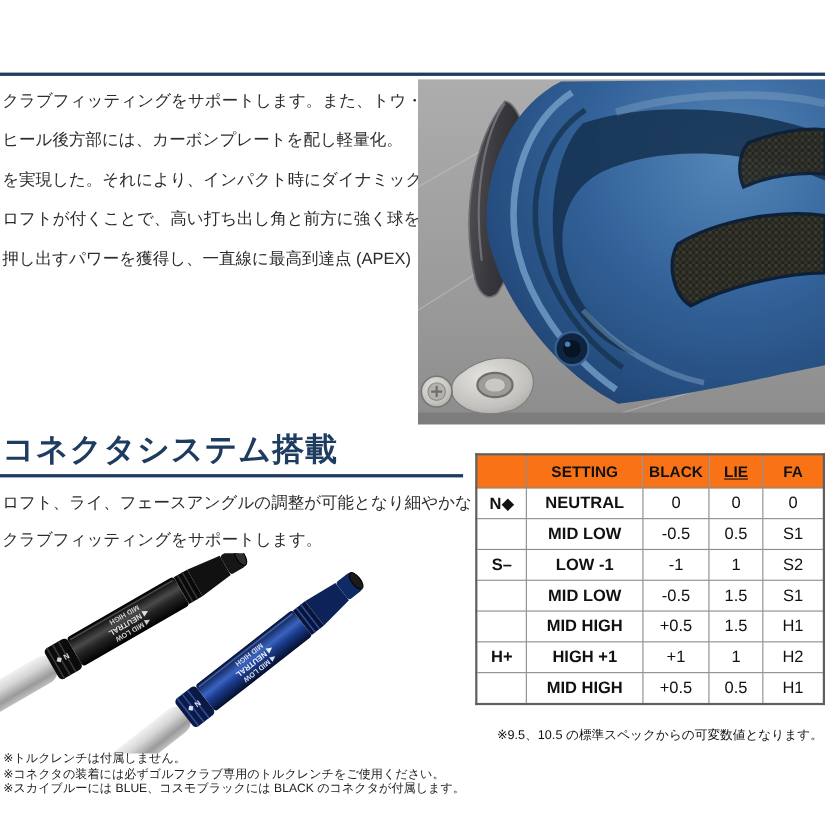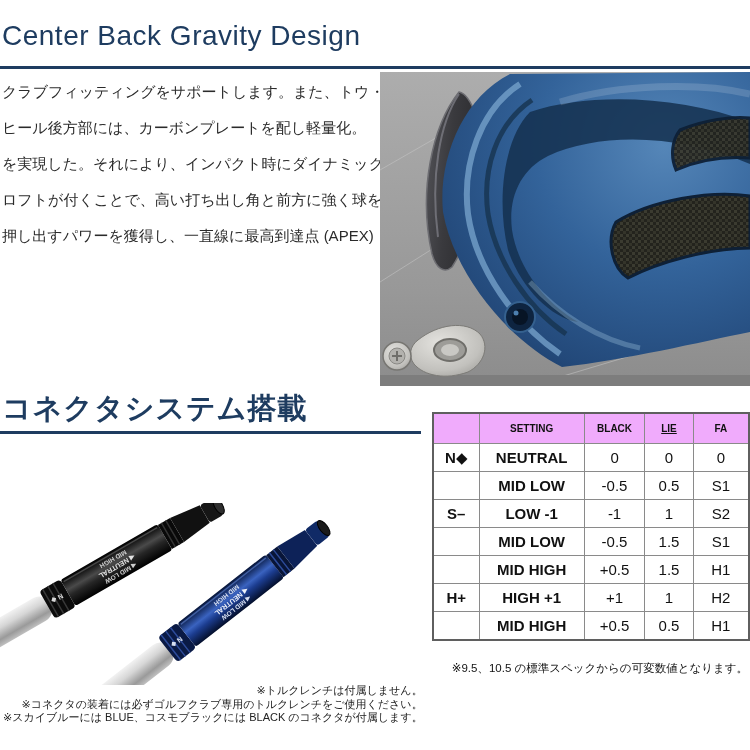--- a/index.html
+++ b/index.html
@@ -25,42 +25,41 @@
   
   .golf-fig{position:absolute;left:380px;top:72px;width:370px;height:314px;}
   .conn-fig{position:absolute;left:0px;top:503px;width:424px;height:182px;}
 
   
   .spec-wrap{position:absolute;left:432px;top:412px;}
   table.spec{border-collapse:collapse;table-layout:fixed;
              border:2px solid #5f5f5f;background:#fff;}
   table.spec th,table.spec td{border:1px solid #8a8a8a;text-align:center;
              vertical-align:middle;padding:0;height:27px;font-size:15px;color:#111;}
-  table.spec th{background:#f0abfc;height:29px;font-weight:700;font-size:10px;}
+  table.spec th{background:#f97316;height:29px;font-weight:700;font-size:14px;}
   td.c-sym{width:45px;font-weight:700;}
   td.c-set{width:105px;font-weight:700;}
   td.c-loft{width:60px;}
   td.c-lie{width:48px;}
   td.c-fa{width:55px;}
   th.c-sym{width:45px;} th.c-set{width:105px;} th.c-loft{width:60px;}
   th.c-lie{width:48px;text-decoration:underline;} th.c-fa{width:55px;}
 
   .table-note{position:absolute;right:2px;top:661px;font-size:11.5px;color:#111;
               white-space:nowrap;font-weight:500;}
 
   .footnotes{position:absolute;left:3px;top:684px;font-size:11px;line-height:13.5px;
              color:#222;font-weight:500;}
-  .footnotes div{white-space:nowrap;text-align:right;}
+  .footnotes div{white-space:nowrap;}
 </style>
 </head>
 <body>
 
 <div class="page">
 
-  <div class="h1">Center Back Gravity Design</div>
   <div class="rule-full"></div>
 
   <div class="para1">
     <div>クラブフィッティングをサポートします。また、トウ・</div>
     <div>ヒール後方部には、カーボンプレートを配し軽量化。</div>
     <div>を実現した。それにより、インパクト時にダイナミック</div>
     <div>ロフトが付くことで、高い打ち出し角と前方に強く球を</div>
     <div>押し出すパワーを獲得し、一直線に最高到達点 (APEX)</div>
   </div>
 
@@ -143,20 +142,24 @@
         <circle cx="17" cy="284" r="14" fill="url(#metalGrad)" stroke="#777672" stroke-width="1.5"></circle>
         <circle cx="17" cy="284" r="8" fill="#b3b2ae" stroke="#8a8985" stroke-width="1"></circle>
         <path d="M12,284 h10 M17,279 v10" stroke="#6f6e6a" stroke-width="2"></path>
       </g>
     </svg>
   </div>
 
   <div class="h2">コネクタシステム搭載</div>
   <div class="rule-half"></div>
 
+  <div class="para2">
+    <div>ロフト、ライ、フェースアングルの調整が可能となり細やかな</div>
+    <div>クラブフィッティングをサポートします。</div>
+  </div>
 
   <div class="conn-fig">
     <svg width="424" height="182" viewBox="0 0 424 182">
       <defs>
         <linearGradient id="shaftGrad" x1="0" y1="0" x2="0" y2="1">
           <stop offset="0" stop-color="#f2f2f2"></stop>
           <stop offset="0.35" stop-color="#d6d6d6"></stop>
           <stop offset="0.75" stop-color="#9a9a9a"></stop>
           <stop offset="1" stop-color="#c0c0c0"></stop>
         </linearGradient>

